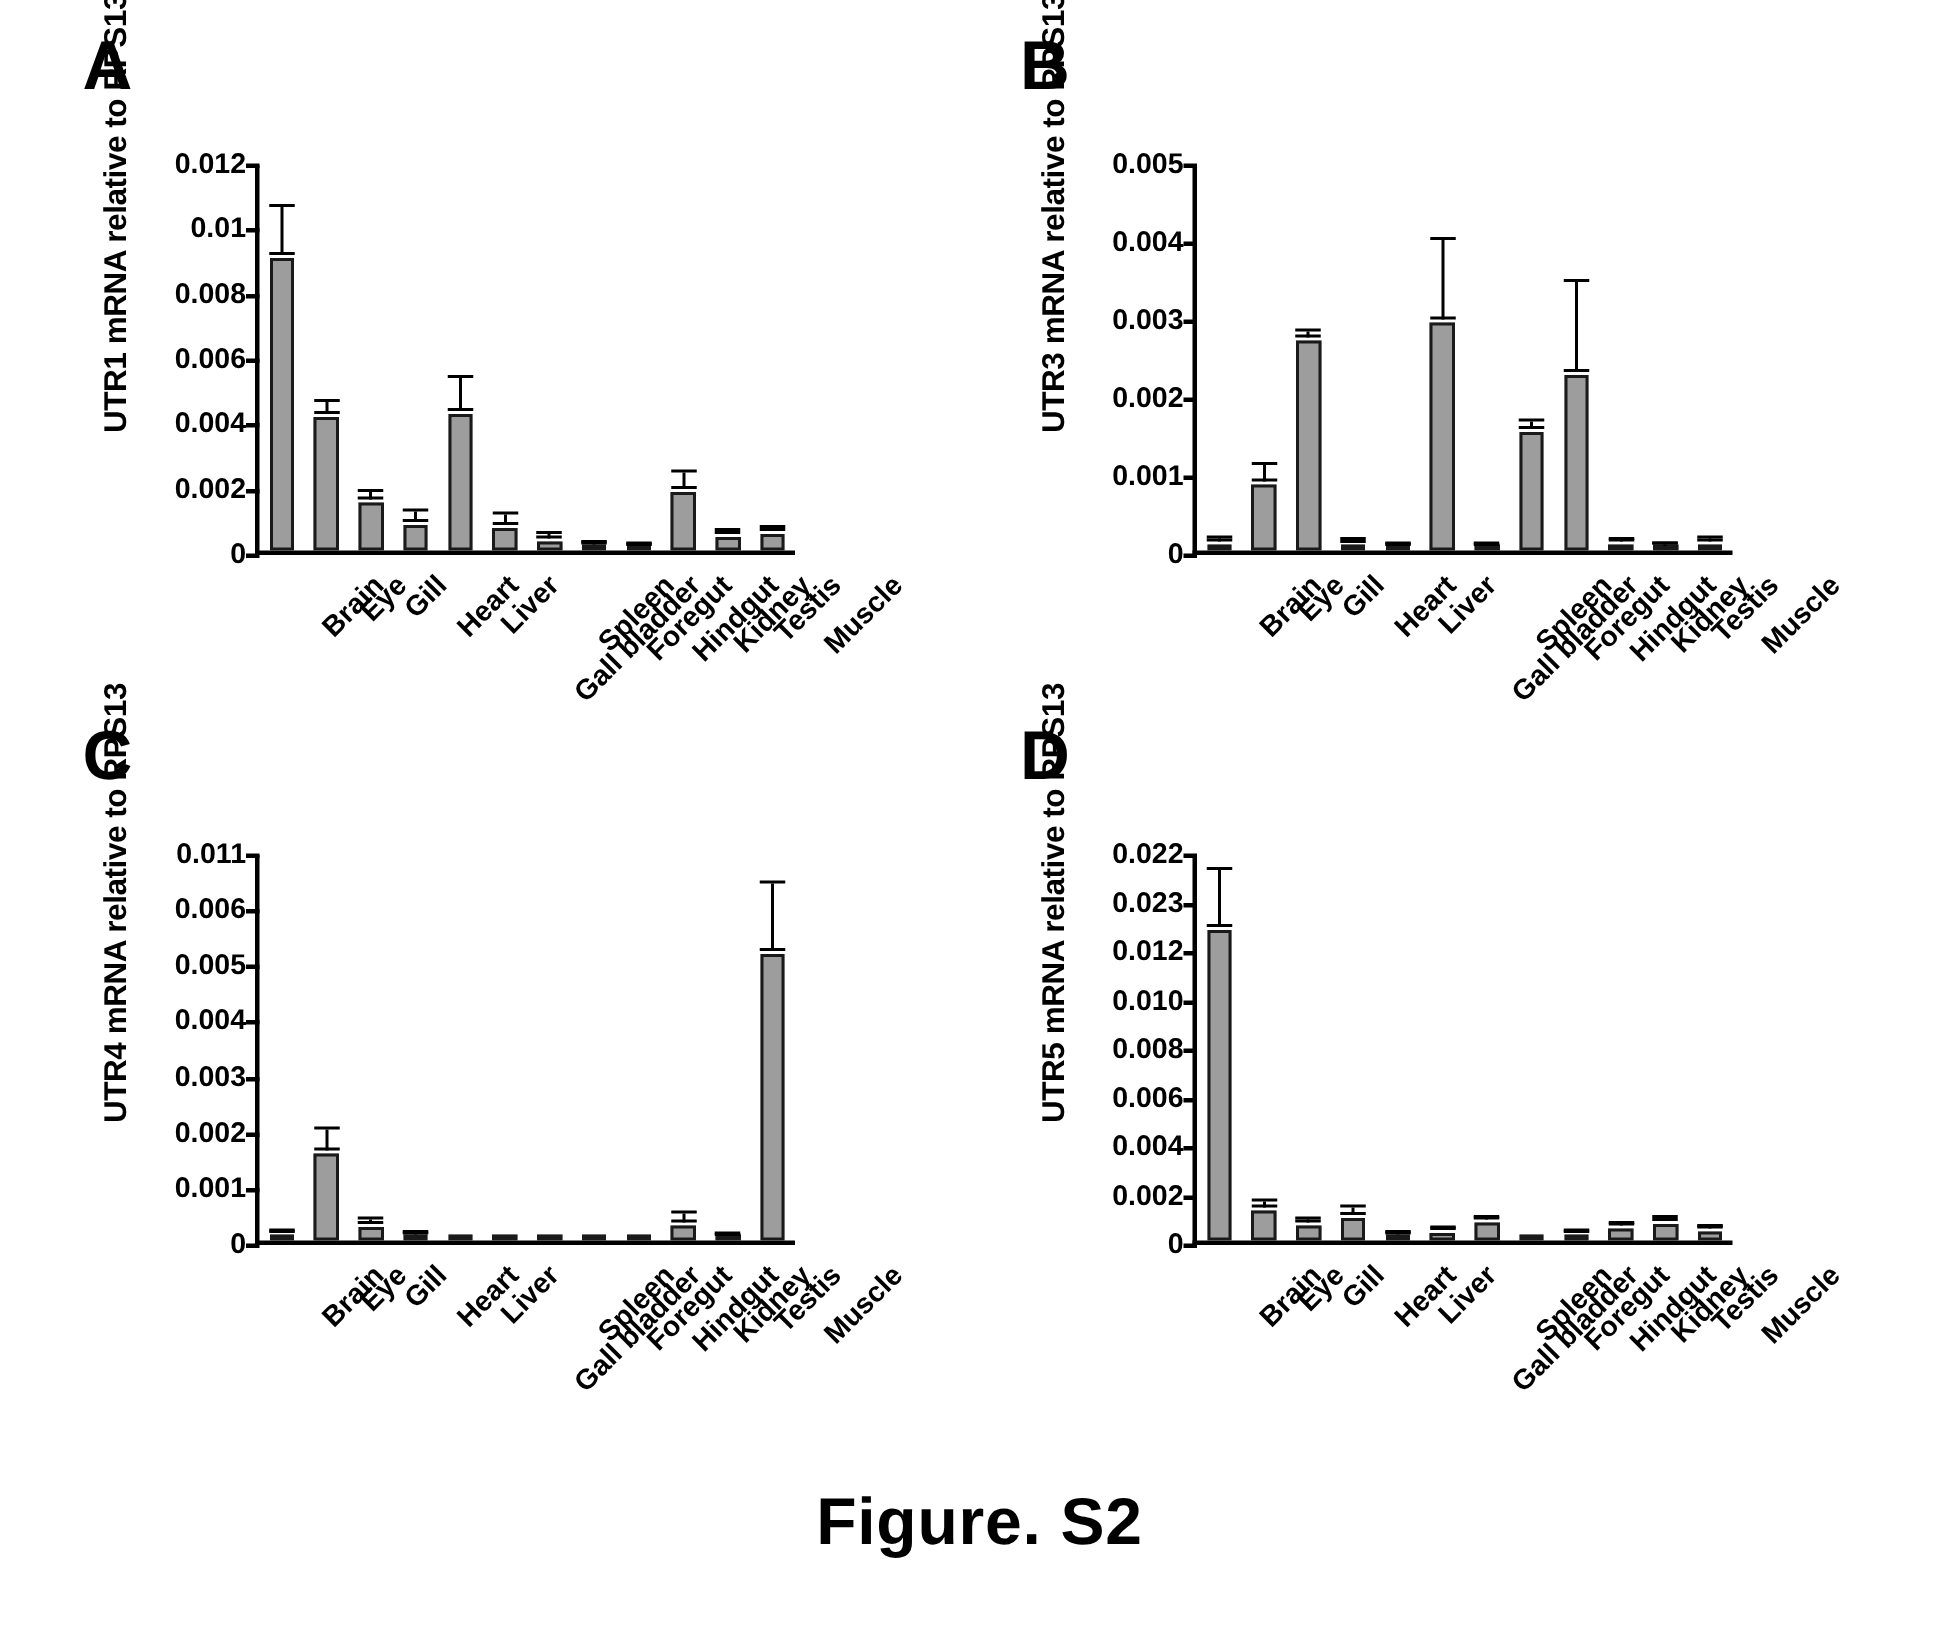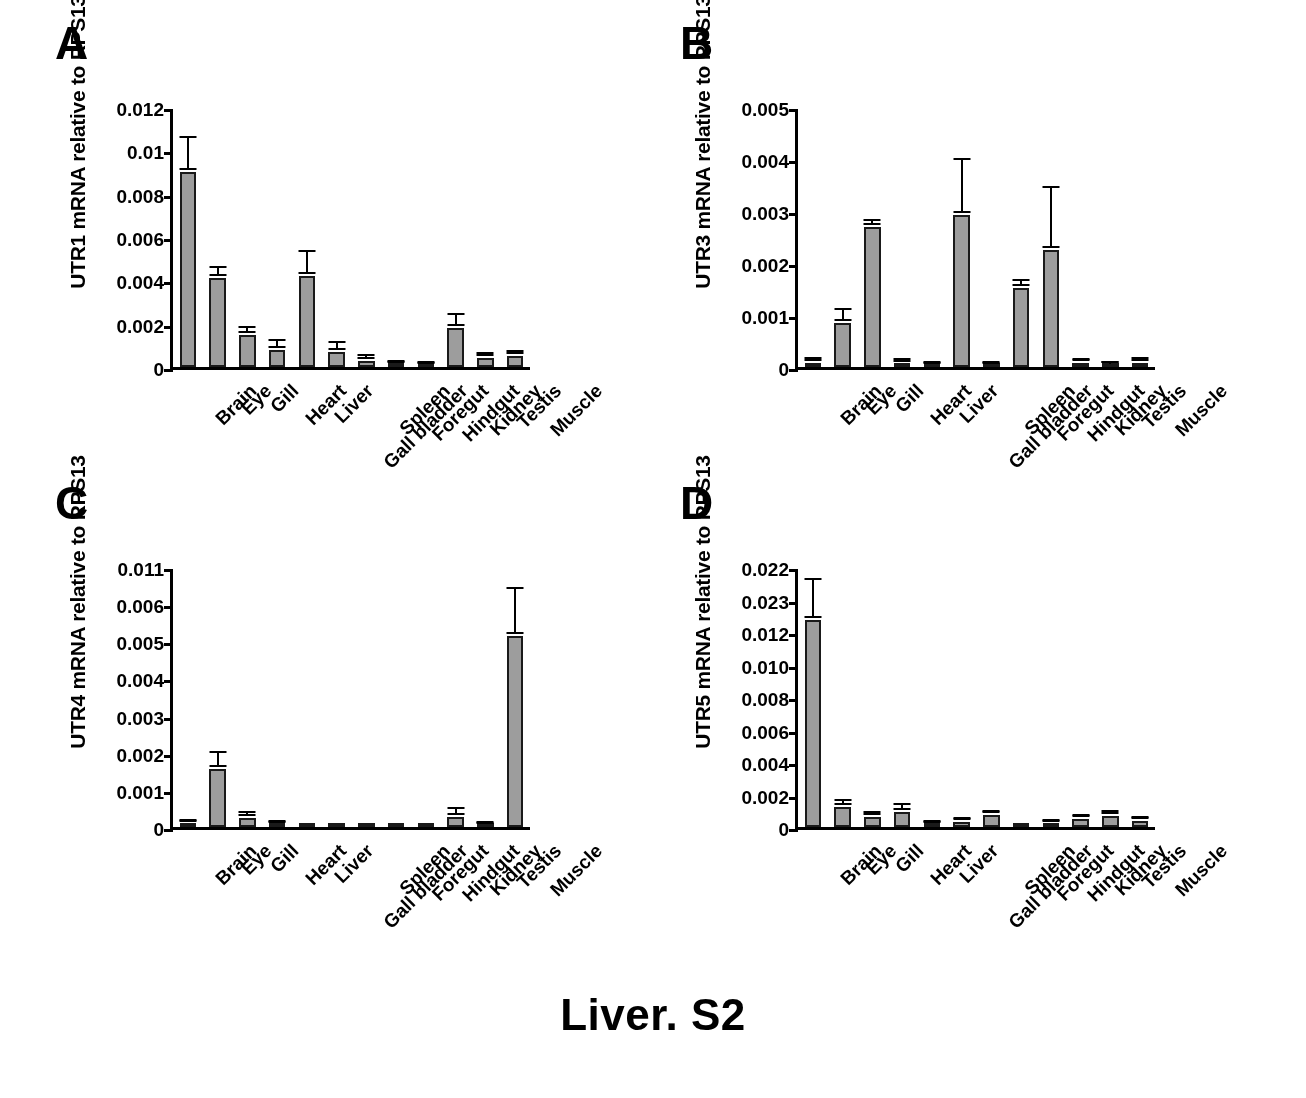--- a/index.html
+++ b/index.html
@@ -624,13 +624,13 @@
         <div class="xlabel" style="left: 207px;">Spleen</div>
         <div class="xlabel" style="left: 237px;">Foregut</div>
         <div class="xlabel" style="left: 267px;">Hindgut</div>
         <div class="xlabel" style="left: 297px;">Kidney</div>
         <div class="xlabel" style="left: 327px;">Testis</div>
         <div class="xlabel" style="left: 357px;">Muscle</div>
       </div>
     </div>
 </div>
 
-<div class="figure-caption">Liver. S2</div>
+<div class="figure-caption">Figure. S2</div>
 
 </body></html>

